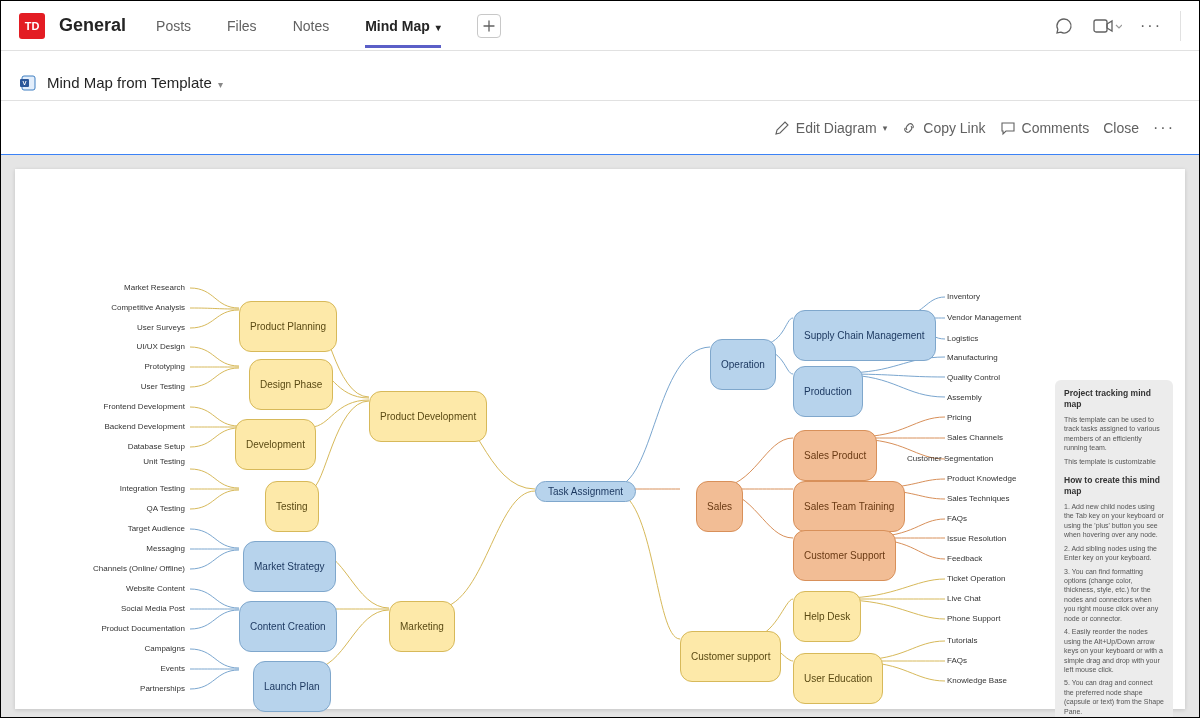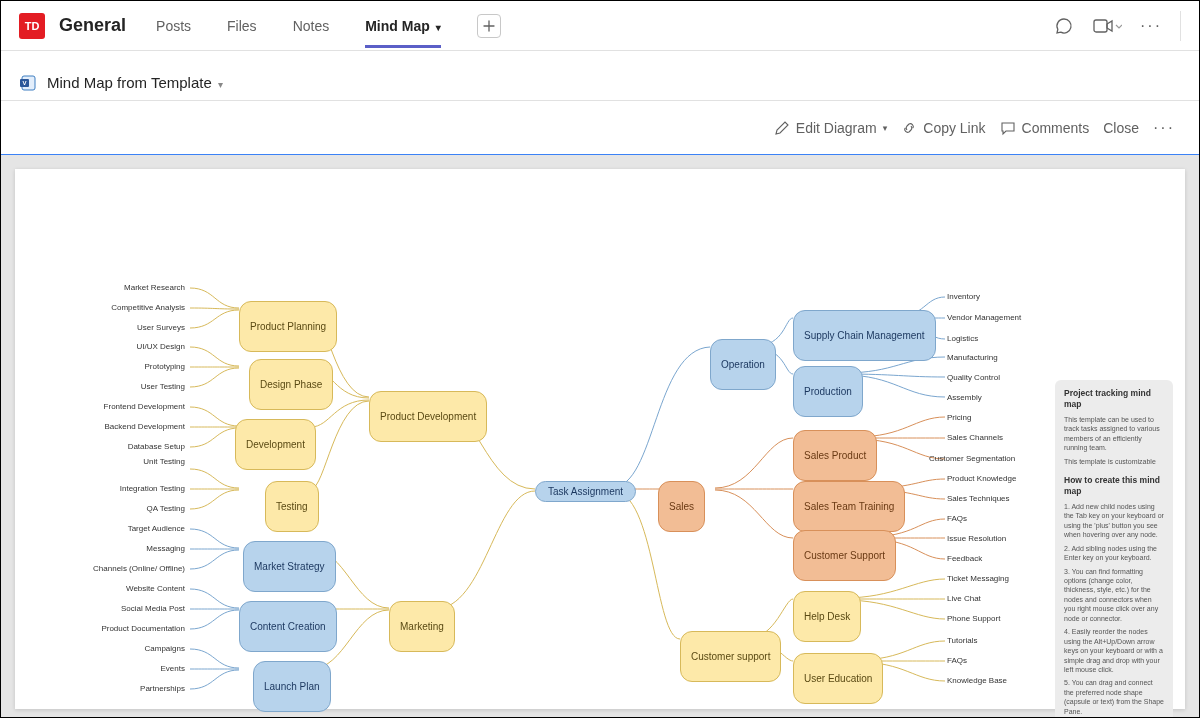--- a/index.html
+++ b/index.html
@@ -325,48 +325,48 @@
     <div class="leaf" style="right:1000px; top:375px;">Messaging</div>
     <div class="leaf" style="right:1000px; top:395px;">Channels (Online/ Offline)</div>
     <div class="leaf" style="right:1000px; top:415px;">Website Content</div>
     <div class="leaf" style="right:1000px; top:435px;">Social Media Post</div>
     <div class="leaf" style="right:1000px; top:455px;">Product Documentation</div>
     <div class="leaf" style="right:1000px; top:475px;">Campaigns</div>
     <div class="leaf" style="right:1000px; top:495px;">Events</div>
     <div class="leaf" style="right:1000px; top:515px;">Partnerships</div>
 
     <div class="node c-blue" style="left:695px; top:170px;">Operation</div>
-    <div class="node c-orange" style="left:643px; top:312px;">Sales</div>
+    <div class="node c-orange" style="left:681px; top:312px;">Sales</div>
     <div class="node c-yellow" style="left:665px; top:462px;">Customer support</div>
 
     <div class="node c-blue" style="left:778px; top:141px;">Supply Chain Management</div>
     <div class="node c-blue" style="left:778px; top:197px;">Production</div>
 
     <div class="node c-orange" style="left:778px; top:261px;">Sales Product</div>
     <div class="node c-orange" style="left:778px; top:312px;">Sales Team Training</div>
     <div class="node c-orange" style="left:778px; top:361px;">Customer Support</div>
 
     <div class="node c-yellow" style="left:778px; top:422px;">Help Desk</div>
     <div class="node c-yellow" style="left:778px; top:484px;">User Education</div>
 
     <div class="leaf right" style="left:932px; top:123px;">Inventory</div>
     <div class="leaf right" style="left:932px; top:144px;">Vendor Management</div>
     <div class="leaf right" style="left:932px; top:165px;">Logistics</div>
     <div class="leaf right" style="left:932px; top:184px;">Manufacturing</div>
     <div class="leaf right" style="left:932px; top:204px;">Quality Control</div>
     <div class="leaf right" style="left:932px; top:224px;">Assembly</div>
     <div class="leaf right" style="left:932px; top:244px;">Pricing</div>
     <div class="leaf right" style="left:932px; top:264px;">Sales Channels</div>
-    <div class="leaf right" style="left:892px; top:285px;margin-left:22px;">Customer Segmentation</div>
+    <div class="leaf right" style="left:892px; top:285px;">Customer Segmentation</div>
     <div class="leaf right" style="left:932px; top:305px;">Product Knowledge</div>
     <div class="leaf right" style="left:932px; top:325px;">Sales Techniques</div>
     <div class="leaf right" style="left:932px; top:345px;">FAQs</div>
     <div class="leaf right" style="left:932px; top:365px;">Issue Resolution</div>
     <div class="leaf right" style="left:932px; top:385px;">Feedback</div>
-    <div class="leaf right" style="left:932px; top:405px;">Ticket Messaging</div>
+    <div class="leaf right" style="left:932px; top:405px;">Ticket Operation</div>
     <div class="leaf right" style="left:932px; top:425px;">Live Chat</div>
     <div class="leaf right" style="left:932px; top:445px;">Phone Support</div>
     <div class="leaf right" style="left:932px; top:467px;">Tutorials</div>
     <div class="leaf right" style="left:932px; top:487px;">FAQs</div>
     <div class="leaf right" style="left:932px; top:507px;">Knowledge Base</div>
 
     <div class="info-card" style="top:170px;margin-top:41px;">
       <h4>Project tracking mind map</h4>
       <p>This template can be used to track tasks assigned to various members of an efficiently running team.</p>
       <p>This template is customizable so it can be edited according to your requirement.</p>

